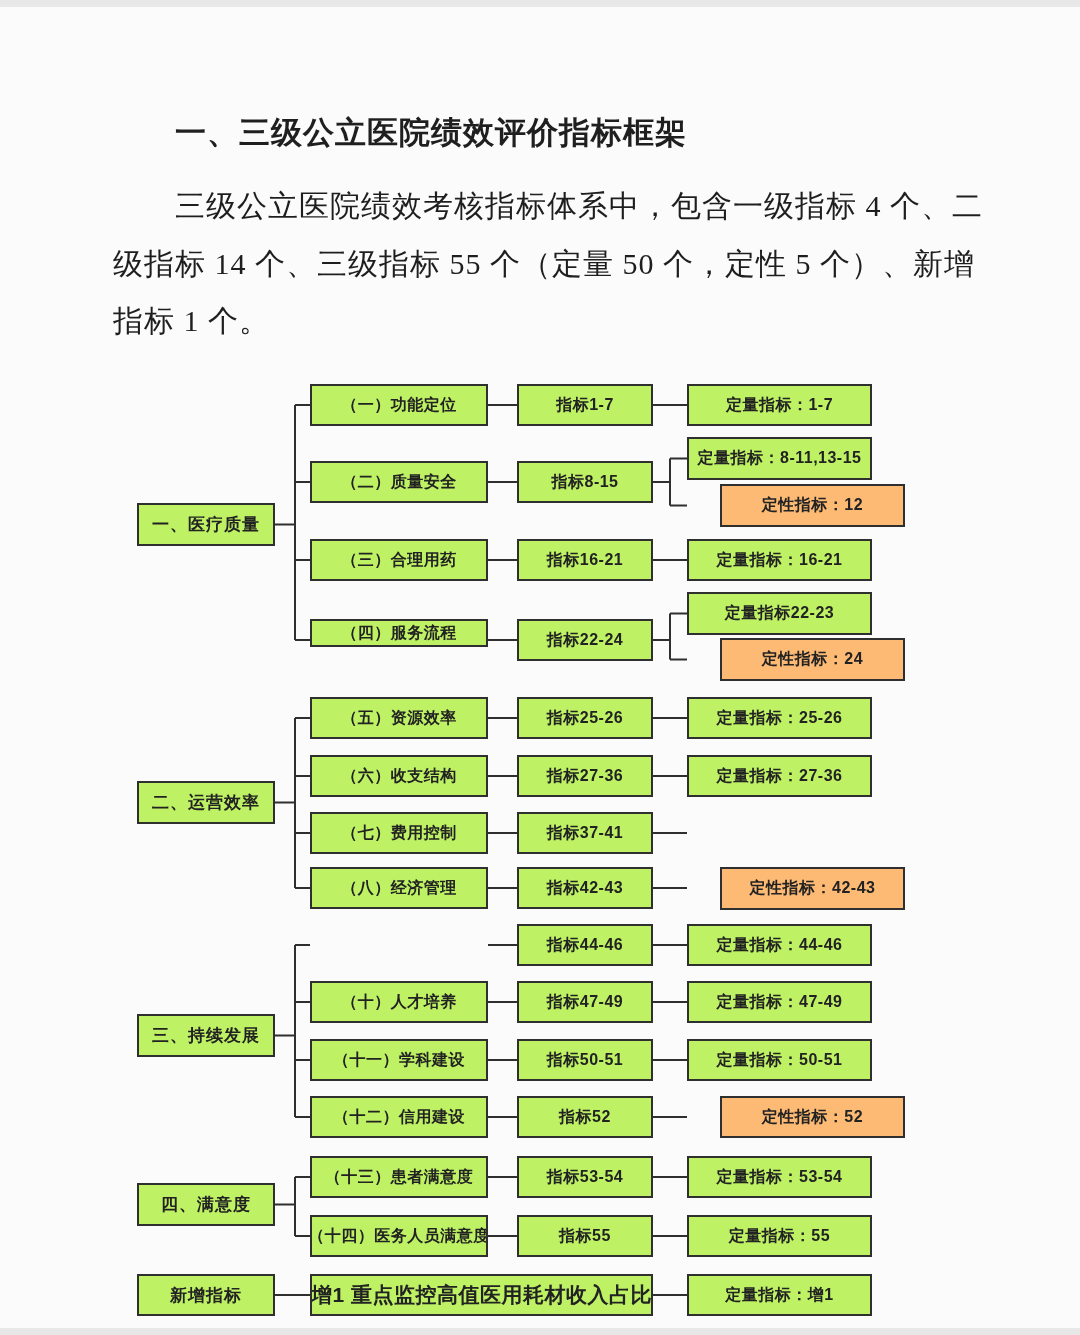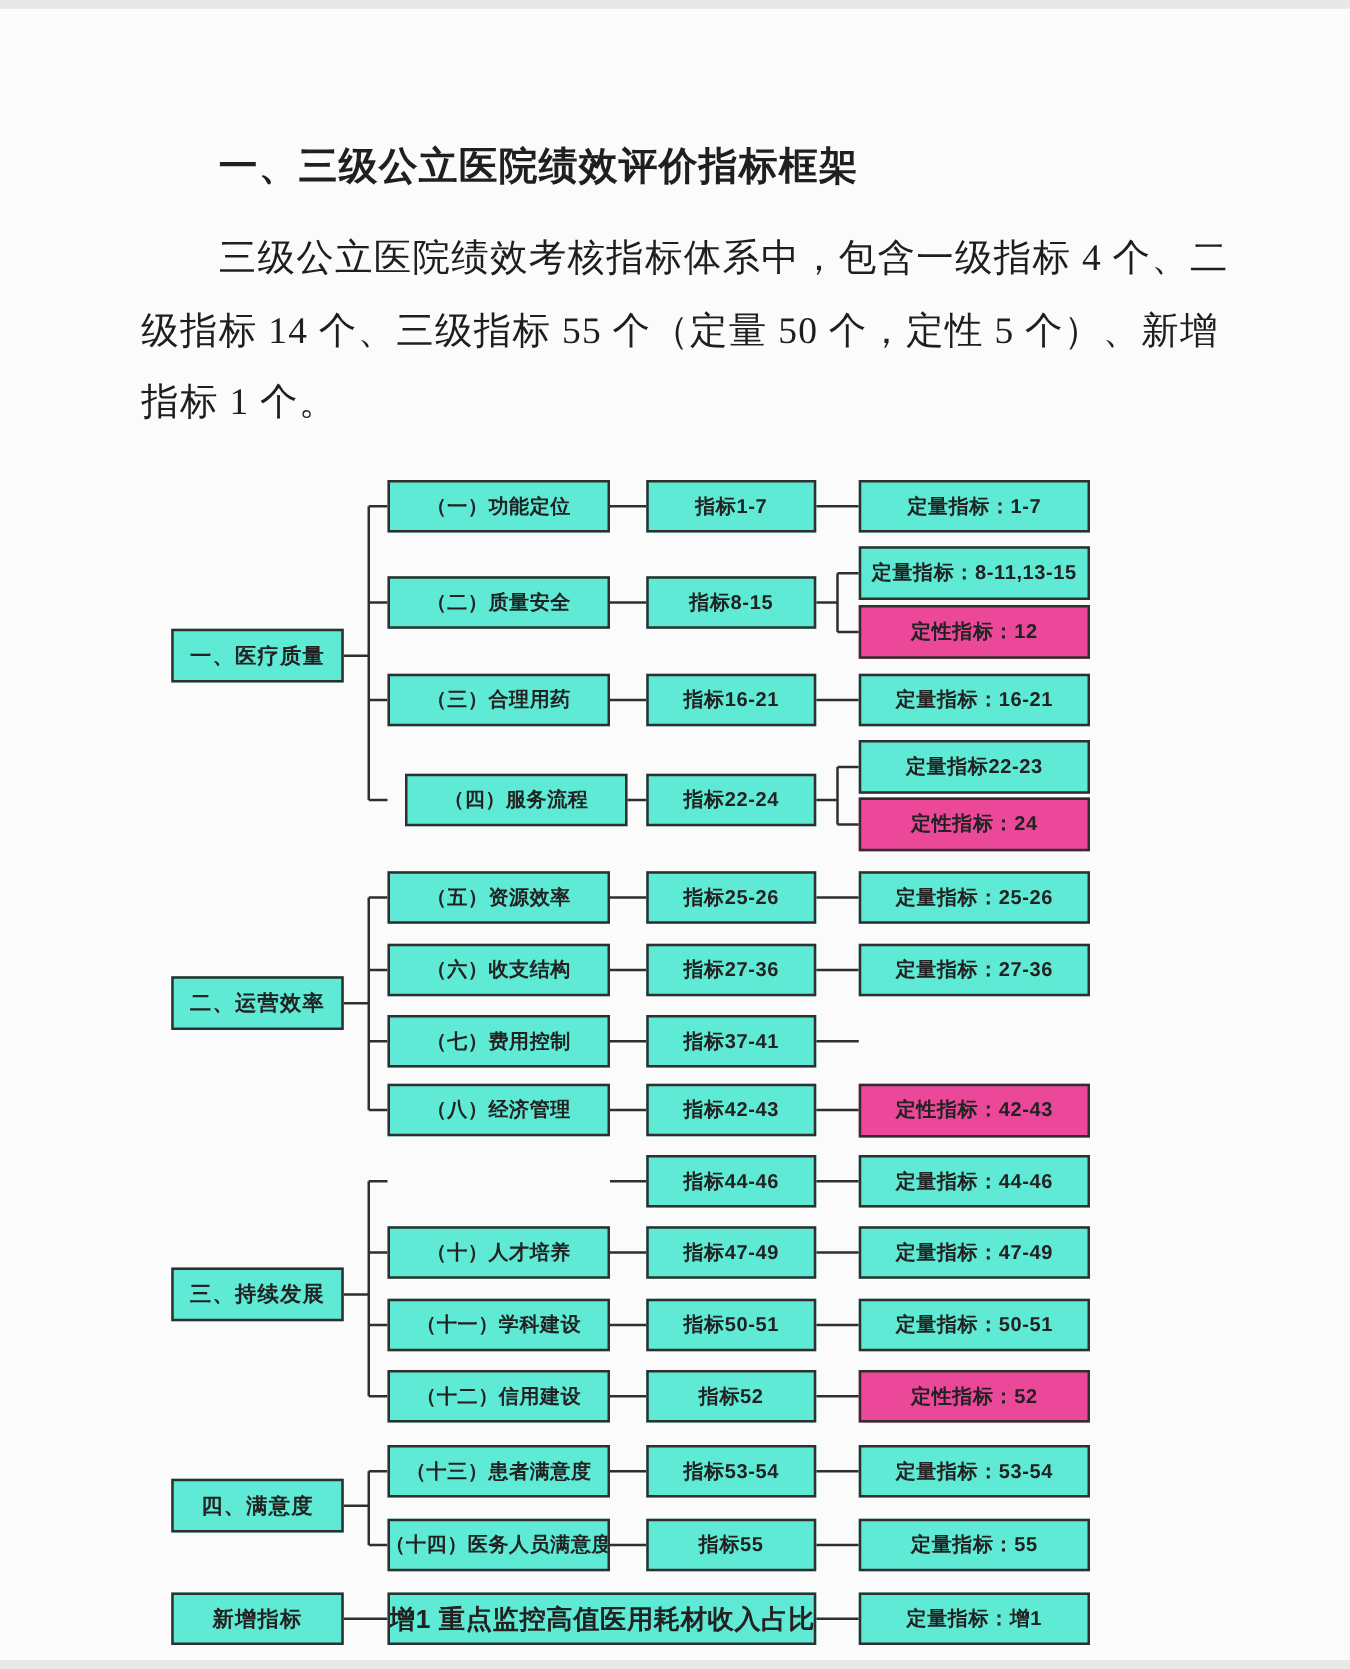--- a/index.html
+++ b/index.html
@@ -22,31 +22,31 @@
     font-size:30px;color:#1e1e1e;letter-spacing:1px;
     white-space:nowrap;
   }
   #para-line-1{left:175px;top:186px;}
   #para-line-2{left:113px;top:244px;}
   #para-line-3{left:113px;top:301px;}
   #diagram{position:absolute;left:0;top:0;width:1080px;height:1335px;}
   #connector-svg{position:absolute;left:0;top:0;}
   .box{
     position:absolute;box-sizing:border-box;
-    border:2px solid #2f2f2f;background:#5eead4;
+    border:2px solid #2f2f2f;background:#bef264;
     display:flex;align-items:center;justify-content:center;
     font-weight:700;color:#222222;text-align:center;
     white-space:nowrap;overflow:hidden;
   }
   .l1{font-size:17px;letter-spacing:1px;}
   .l2{font-size:16px;letter-spacing:0.5px;}
   .l3{font-size:16px;letter-spacing:0.5px;}
   .l4{font-size:16px;letter-spacing:0.5px;}
   .wide{font-size:21px;letter-spacing:0.5px;}
-  .qual{background:#ec4899;}
+  .qual{background:#fdba74;margin-left:33px;}
 </style>
 </head>
 <body>
 
 <div class="edge-strip" style="top:0;height:7px;"></div>
 <div class="edge-strip" style="top:1328px;height:7px;"></div>
 
 <div id="page-title">一、三级公立医院绩效评价指标框架</div>
 
 <div id="para-line-1" class="para-line">三级公立医院绩效考核指标体系中，包含一级指标 4 个、二</div>
@@ -80,21 +80,21 @@
 
   <div class="box l1" style="left:137px;top:503px;width:138px;height:43px">一、医疗质量</div>
   <div class="box l1" style="left:137px;top:781px;width:138px;height:43px">二、运营效率</div>
   <div class="box l1" style="left:137px;top:1014px;width:138px;height:43px">三、持续发展</div>
   <div class="box l1" style="left:137px;top:1183px;width:138px;height:43px">四、满意度</div>
   <div class="box l1" style="left:137px;top:1274px;width:138px;height:42px">新增指标</div>
 
   <div class="box l2" style="left:310px;top:384px;width:178px;height:42px">（一）功能定位</div>
   <div class="box l2" style="left:310px;top:461px;width:178px;height:42px">（二）质量安全</div>
   <div class="box l2" style="left:310px;top:539px;width:178px;height:42px">（三）合理用药</div>
-  <div class="box l2" style="left:324px;top:619px;width:178px;height:42px">（四）服务流程</div>
+  <div class="box l2" style="left:310px;top:619px;width:178px;height:28px">（四）服务流程</div>
   <div class="box l2" style="left:310px;top:697px;width:178px;height:42px">（五）资源效率</div>
   <div class="box l2" style="left:310px;top:755px;width:178px;height:42px">（六）收支结构</div>
   <div class="box l2" style="left:310px;top:812px;width:178px;height:42px">（七）费用控制</div>
   <div class="box l2" style="left:310px;top:867px;width:178px;height:42px">（八）经济管理</div>
   <div class="box l2" style="left:310px;top:981px;width:178px;height:42px">（十）人才培养</div>
   <div class="box l2" style="left:310px;top:1039px;width:178px;height:42px">（十一）学科建设</div>
   <div class="box l2" style="left:310px;top:1096px;width:178px;height:42px">（十二）信用建设</div>
   <div class="box l2" style="left:310px;top:1156px;width:178px;height:42px">（十三）患者满意度</div>
   <div class="box l2" style="left:310px;top:1215px;width:178px;height:42px">（十四）医务人员满意度</div>
 

